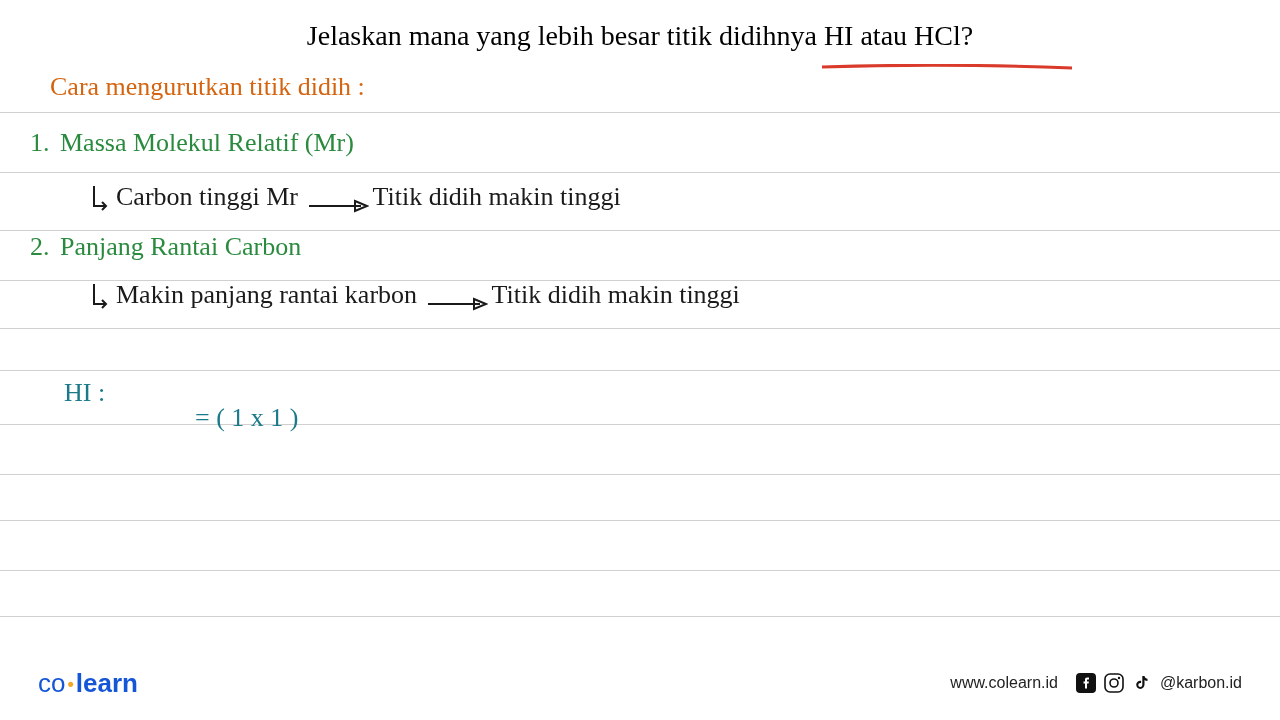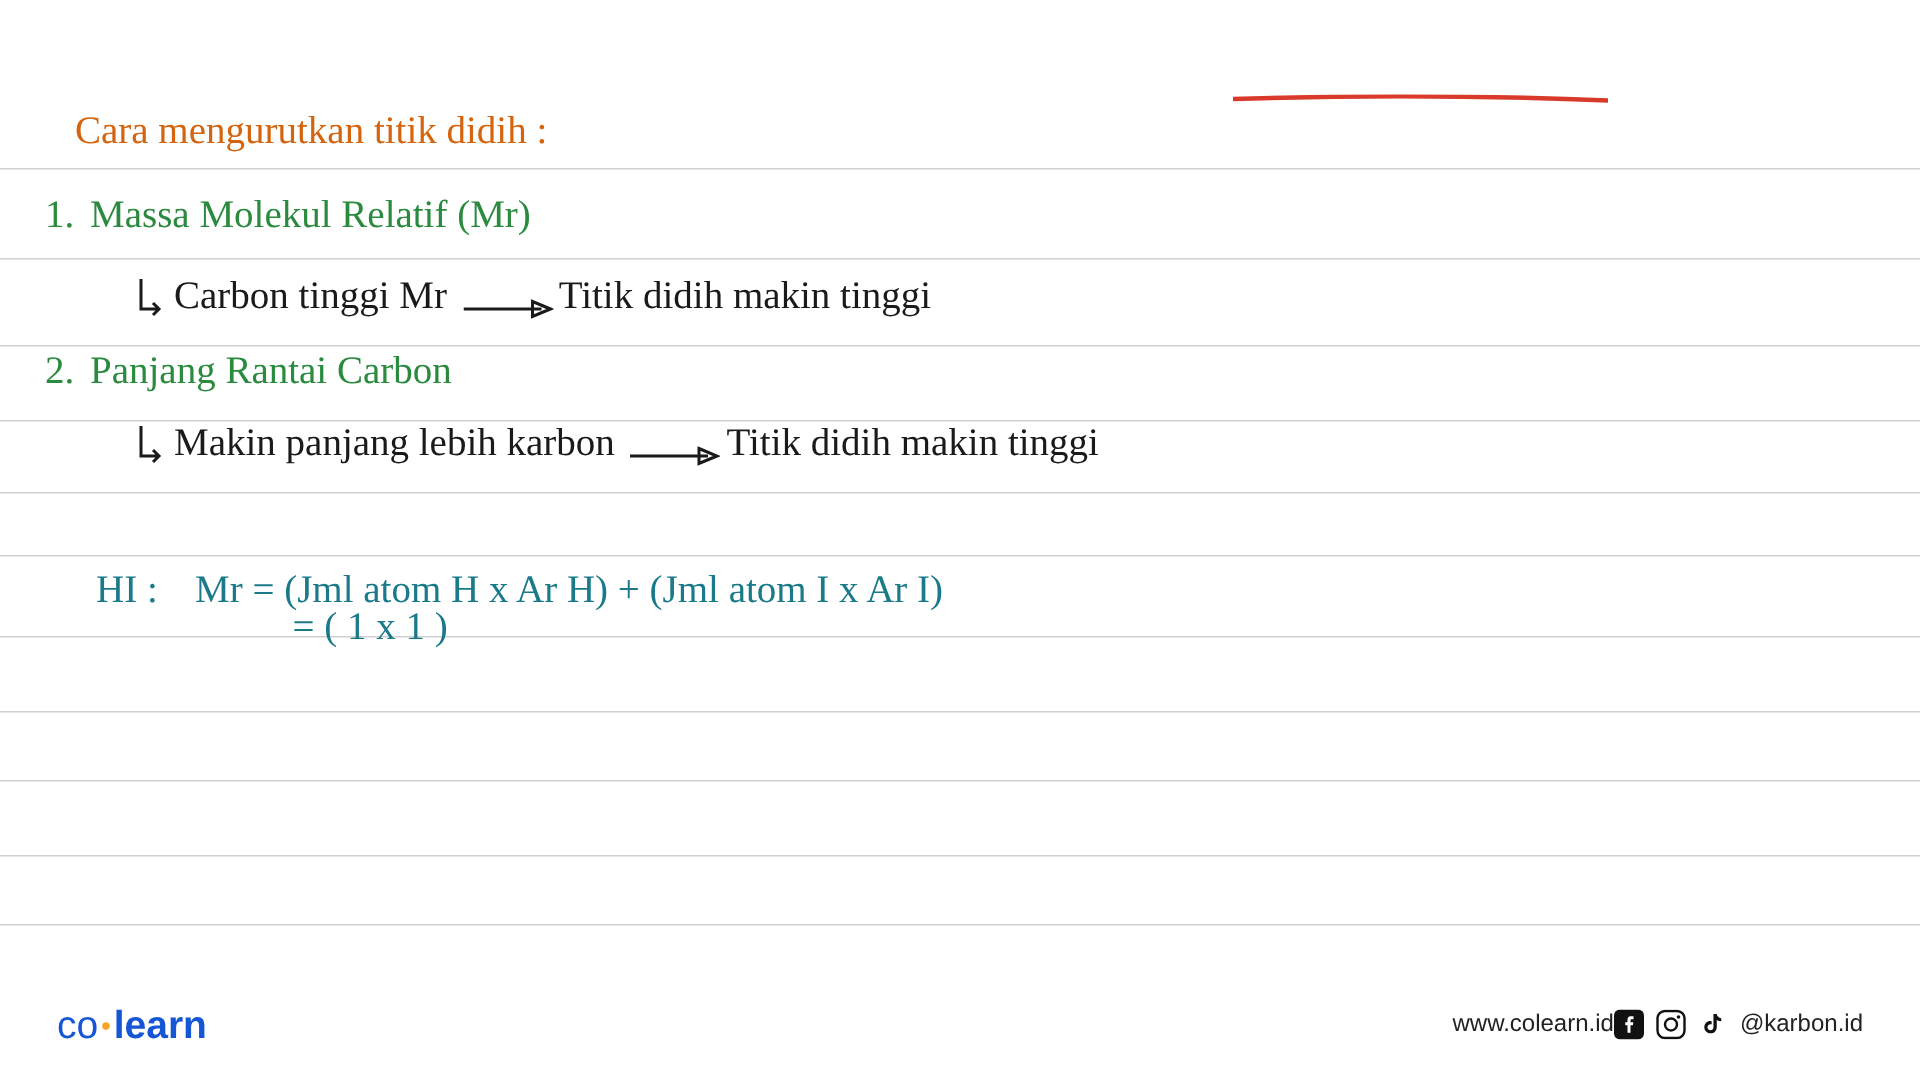--- a/index.html
+++ b/index.html
@@ -82,20 +82,21 @@
       font-size: 26px;
       font-weight: bold;
       color: #1456d6;
       font-family: Arial, sans-serif;
     }
     .logo .light { font-weight: 400; }
     .logo .dot { color: #f5a623; margin: 0 2px; font-size: 18px; position: relative; top: -2px; }
     .footer-right {
       display: flex;
       align-items: center;
+      gap: 18px;
       font-size: 16px;
       color: #222;
     }
     .social {
       display: flex;
       align-items: center;
       gap: 8px;
     }
     .social-icon {
       width: 20px;
@@ -104,20 +105,21 @@
       align-items: center;
       justify-content: center;
     }
     .social-icon svg { width: 100%; height: 100%; }
   </style>
 </head>
 <body>
 
 <div class="content-area">
 
+  <div class="question">Jelaskan mana yang lebih besar titik didihnya HI atau HCl?</div>
   <div class="underline-red">
     <svg viewBox="0 0 250 6">
         <path d="M0 3 Q 125 -1 250 4" stroke="#d93a2a" stroke-width="3" fill="none"></path>
       </svg>
   </div>
 
   <div id="gridlines">
       <div class="gridline" style="top: 112px;"></div>
       <div class="gridline" style="top: 172px;"></div>
       <div class="gridline" style="top: 230px;"></div>
@@ -150,33 +152,29 @@
   </div>
 
   <div class="hw green" style="top:232px; left:30px;">2.</div>
   <div class="hw green" style="top:232px; left:60px;">Panjang  Rantai  Carbon</div>
 
   <div class="hw black" style="top:280px; left:90px;">
     <span class="subarrow">
       <svg viewBox="0 0 22 26">
           <path d="M4 0 L4 20 L16 20 M12 16 L16 20 L12 24" stroke="#1a1a1a" stroke-width="2" fill="none"></path>
         </svg>
-    </span><span>Makin  panjang  lebih  karbon</span>
+    </span><span>Makin  panjang  rantai  karbon</span>
     <span class="arrow">
       <svg viewBox="0 0 60 16">
           <path d="M0 8 L52 8 M46 3 L58 8 L46 13 Z" stroke="#1a1a1a" stroke-width="2" fill="none"></path>
         </svg>
     </span><span>Titik  didih  makin  tinggi</span>
   </div>
 
   <div class="hw teal" style="top:378px; left:40px;margin-left:24px;">HI  :</div>
-  <div class="hw teal" style="top:378px; left:130px;">
-    <span>Mr  =</span>
-    <span>(Jml  atom H  x  Ar H)  +  (Jml  atom  I  x  Ar I)</span>
-  </div>
   <div class="hw teal" style="top:403px; left:195px;">=  ( 1 x 1 )</div>
 
   <div class="footer">
     <div class="logo">
       <span class="light">co</span><span class="dot">•</span><span>learn</span>
     </div>
     <div class="footer-right">
       <span>www.colearn.id</span>
       <div class="social">
         <span class="social-icon">

